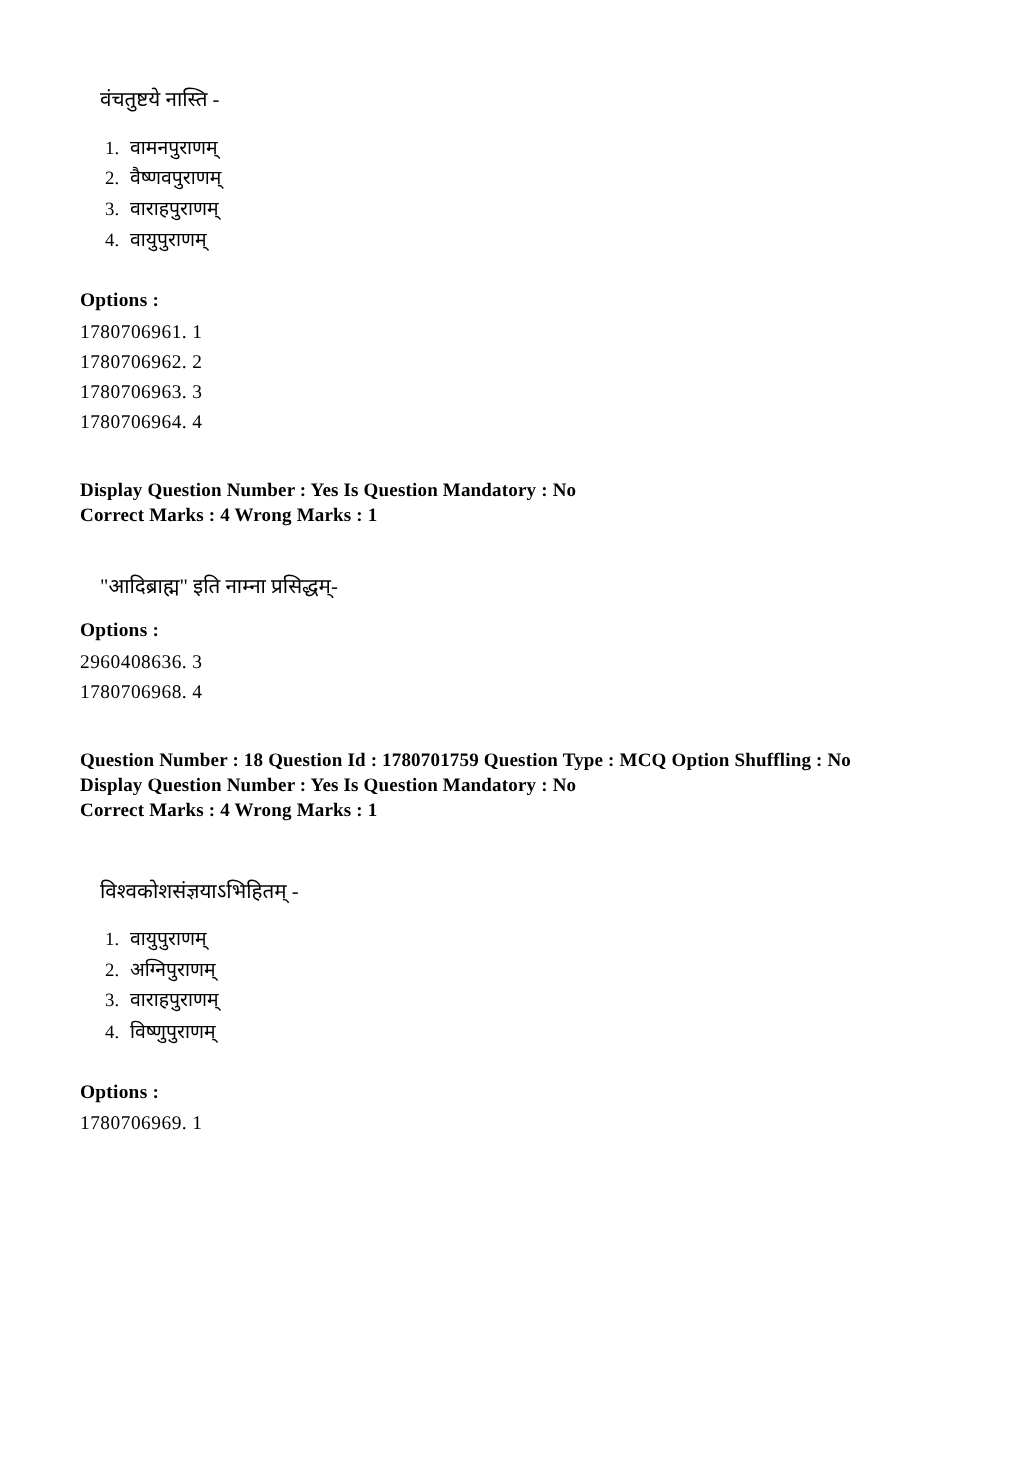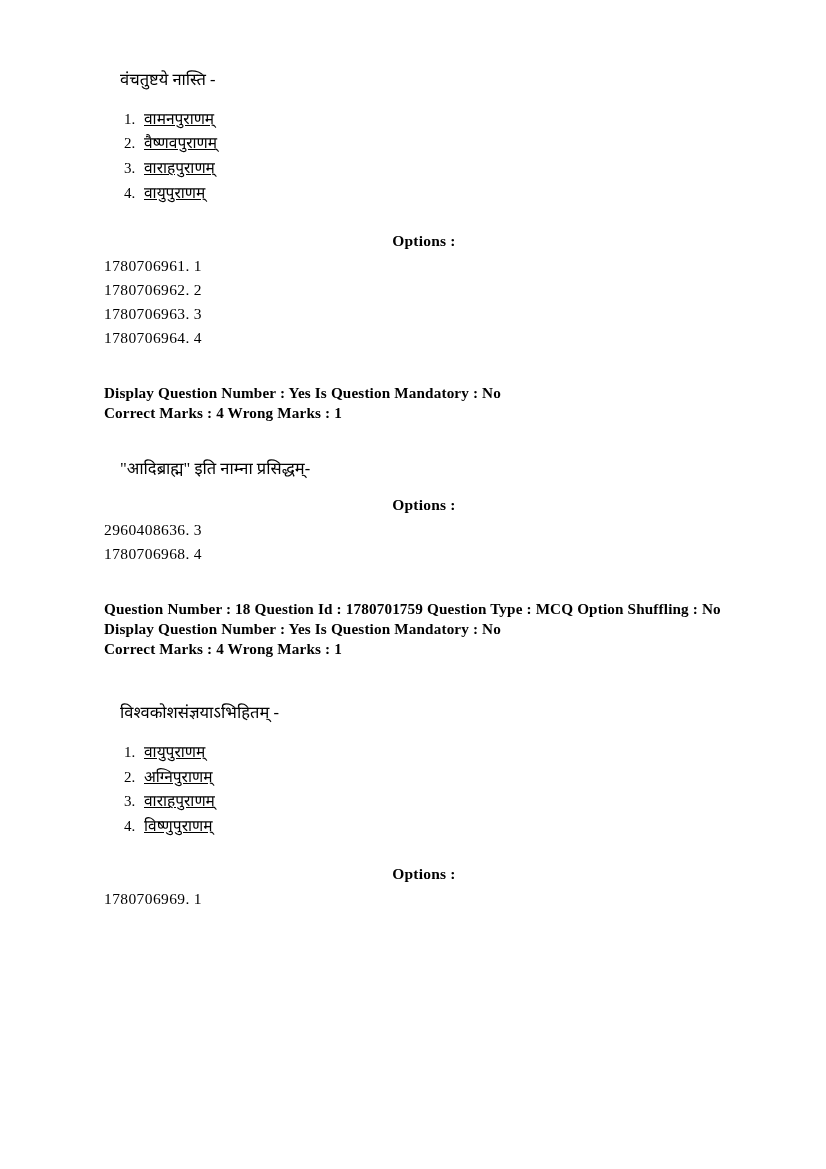--- a/index.html
+++ b/index.html
@@ -14,21 +14,20 @@
     color: #000000;
     position: relative;
     overflow: hidden;
   }
   .page {
     position: relative;
     width: 768px;
     height: 1169px;
     box-sizing: border-box;
     padding: 60px 64px 40px 64px;
-    margin-left: 40px;
   }
   .qblock {
     margin-bottom: 0;
   }
   .stem {
     font-size: 16.5px;
     line-height: 1.5;
     padding-left: 16px;
     margin-top: 8px;
     margin-bottom: 14px;
@@ -36,35 +35,33 @@
   }
   .choices {
     list-style: none;
     margin: 0 0 26px 0;
     padding: 0 0 0 20px;
   }
   .choices li {
     font-size: 15.5px;
     line-height: 1.58;
     padding-left: 0;
-    text-decoration: underline;
   }
   .choice-num {
     display: inline-block;
     width: 20px;
     font-family: "Liberation Serif", serif;
     font-size: 15px;
   }
   .options-label {
     font-family: "Liberation Serif", serif;
     font-weight: bold;
     font-size: 15.5px;
     letter-spacing: 0.2px;
     margin-bottom: 4px;
-    text-align: center;
   }
   .optline {
     font-size: 15.5px;
     line-height: 1.57;
     letter-spacing: 0.1px;
   }
   .optline .oid {
     letter-spacing: 0.4px;
   }
   .meta {

